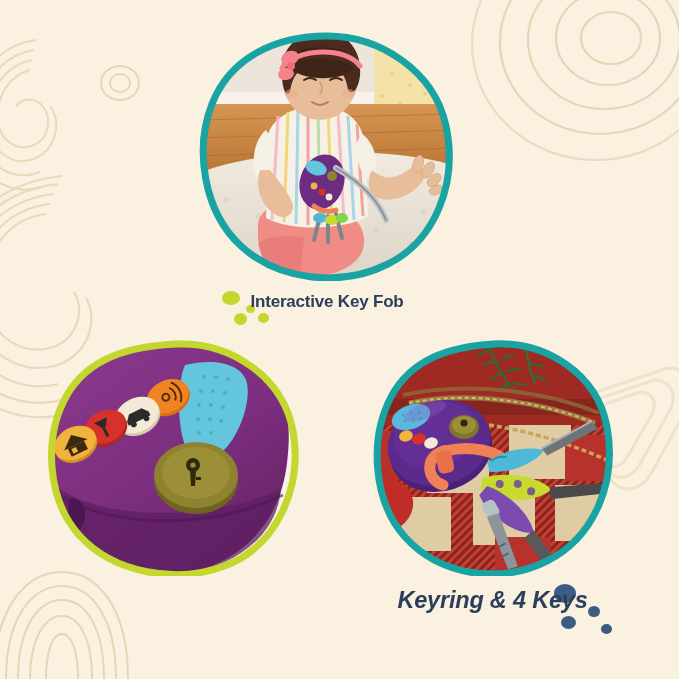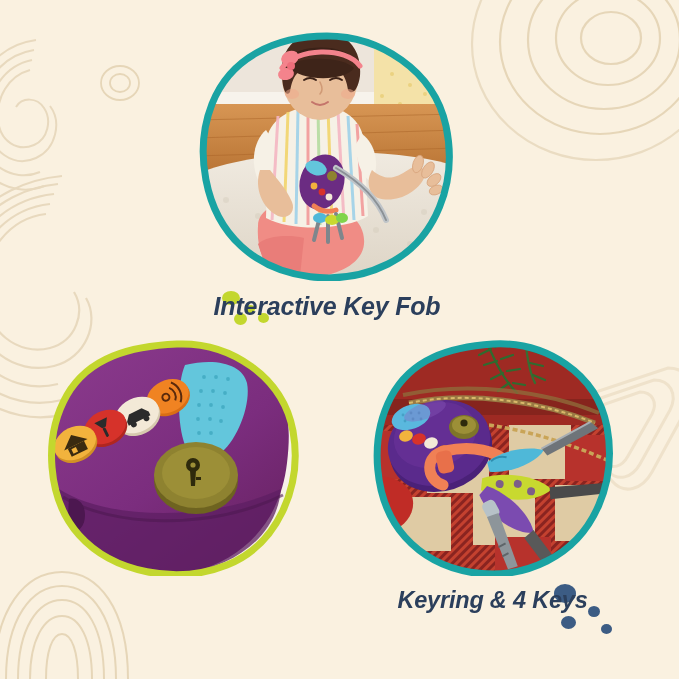--- a/index.html
+++ b/index.html
@@ -44,21 +44,21 @@
     left: 50%;
     transform: translateX(-50%);
     white-space: nowrap;
     color: #2B3F5C;
     font-weight: bold;
     letter-spacing: -0.2px;
   }
 
   
   #panel-key-fob { left: 196px; top: 30px; width: 262px; height: 251px; }
-  #panel-key-fob .panel-caption { top: 262px; font-size: 25px; font-style: italic; }
+  #panel-key-fob .panel-caption { top: 262px; font-size: 17px; }
 
   
   #panel-sounds { left: 41px; top: 339px; width: 265px; height: 237px; }
   #panel-sounds .panel-caption { top: 248px; font-size: 23.5px; }
 
   
   #panel-keyring { left: 369px; top: 339px; width: 247px; height: 237px; font-style: italic; }
   #panel-keyring .panel-caption { top: 248px; font-size: 23.5px; }
 
   

